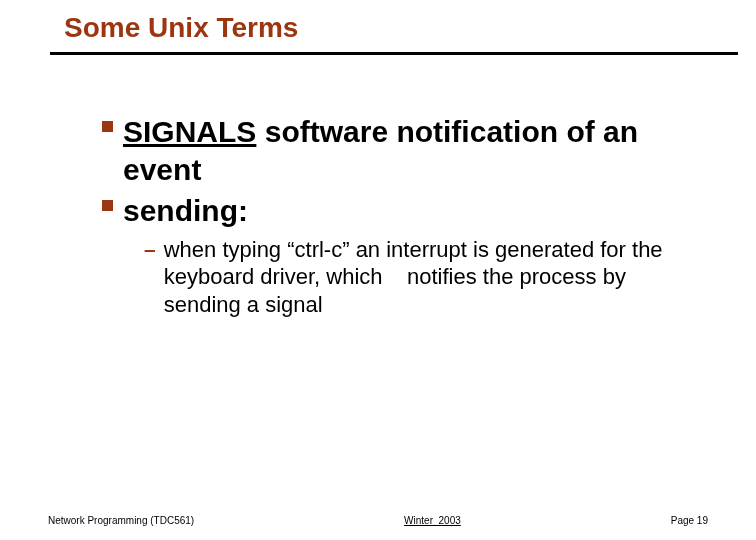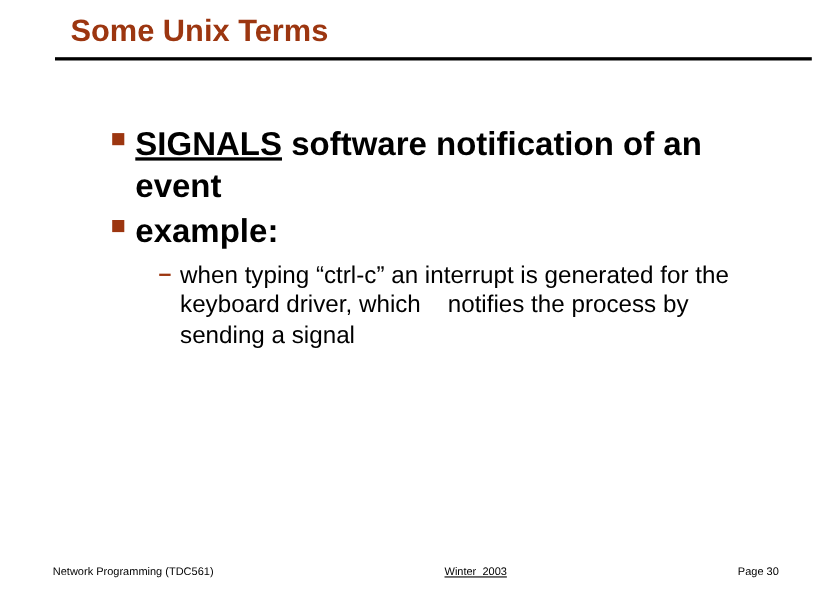--- a/index.html
+++ b/index.html
@@ -100,30 +100,30 @@
     <div class="bullet-row">
       <div class="bullet-sq"></div>
       <div class="bullet-text">
         <span class="underline">SIGNALS</span><span> software notification of an event</span>
       </div>
     </div>
 
     <div class="bullet-row">
       <div class="bullet-sq"></div>
       <div class="bullet-text">
-        <span>example:</span>
+        <span>sending:</span>
       </div>
     </div>
 
     <div class="sub-row">
       <div class="dash">–</div>
       <div class="sub-text">when typing “ctrl-c” an interrupt is generated for the keyboard driver, which&nbsp;&nbsp;&nbsp;&nbsp;notifies the process by sending a signal</div>
     </div>
 
   </div>
 
   <div class="footer">
     <div class="left">Network Programming (TDC561)</div>
     <div class="center">Winter&nbsp;&nbsp;2003</div>
-    <div class="right">Page 30</div>
+    <div class="right">Page 19</div>
   </div>
 
 </div>
 
 </body></html>

